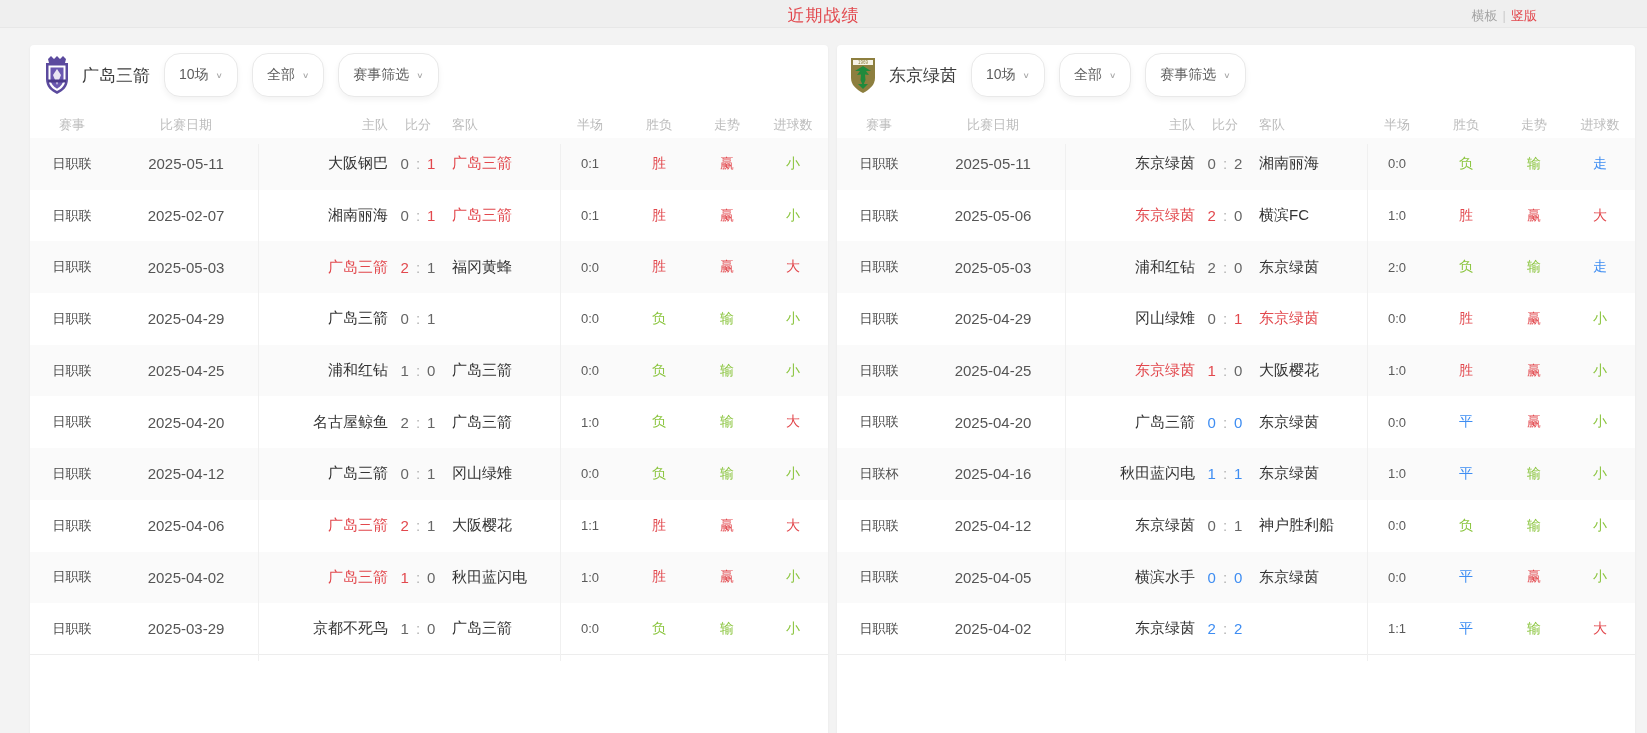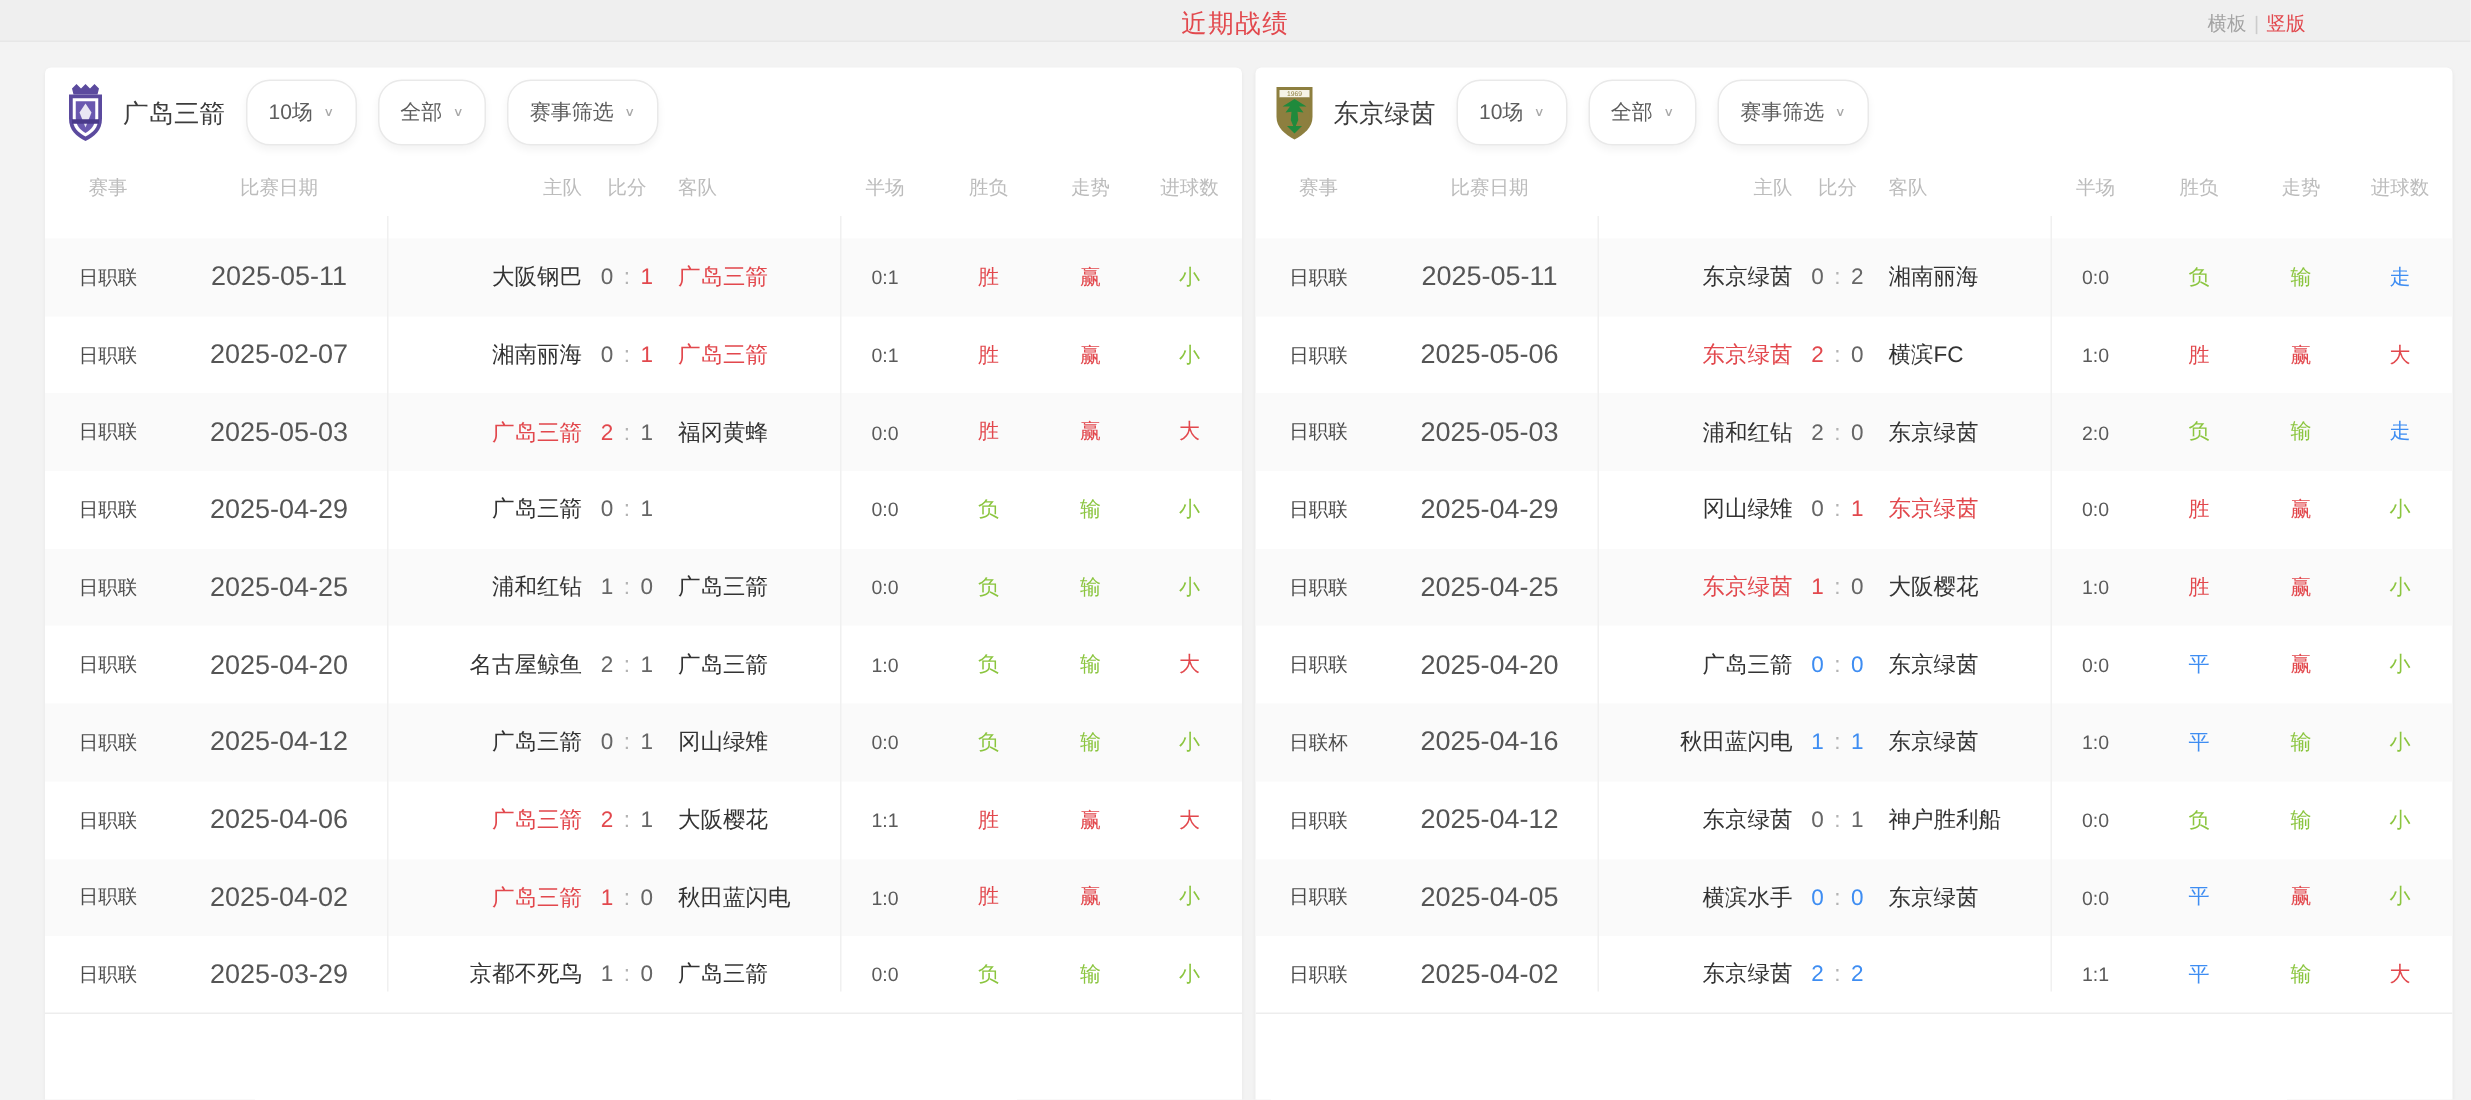--- a/index.html
+++ b/index.html
@@ -54,31 +54,31 @@
   .pill{
     display:inline-flex;align-items:center;height:44px;
     border:1px solid #e9e9e9;border-radius:16px;background:#fff;
     padding:0 14px;margin-right:14px;font-size:14px;color:#5d5d5d;
     box-shadow:0 3px 6px rgba(0,0,0,.05);cursor:pointer;
   }
   .pill .chev{font-size:10px;color:#a8a8a8;margin-left:7px;transform:scaleY(.8);}
   
   .thead{position:absolute;left:0;top:60px;width:100%;height:39px;}
   .thead .cell{color:var(--hdr);font-size:13px;font-weight:400;}
-  .tbody{position:absolute;left:0;top:114px;width:100%;}
+  .tbody{position:absolute;left:0;top:93px;width:100%;}
   .trow{position:relative;height:51.7px;}
   .trow:nth-child(odd){background:#fafafa;}
   .trow:last-child{border-bottom:1px solid #ededed;}
   .cell{
     position:absolute;top:0;height:100%;
     display:flex;align-items:center;justify-content:center;
     font-size:14px;color:#555;white-space:nowrap;
   }
   .col-league{left:0;width:84px;font-size:13px;color:#4a4a4a;}
-  .col-date{left:84px;width:144px;font-size:18px;color:#555;}
+  .col-date{left:84px;width:144px;font-size:15px;color:#555;}
   .col-home{left:228px;width:130px;justify-content:flex-end;font-size:15px;color:var(--txt);text-align:center;}
   .col-score{left:358px;width:60px;gap:7px;font-size:15px;color:#666;}
   .col-away{left:422px;width:116px;justify-content:flex-start;font-size:15px;color:var(--txt);}
   .col-half{left:530px;width:60px;font-size:13px;color:#5a5a5a;}
   .col-result{left:599px;width:60px;}
   .col-trend{left:667px;width:60px;}
   .col-goals{left:733px;width:60px;}
   .colon{color:#b3b3b3;}
   .c-red{color:var(--red) !important;}
   .c-green{color:var(--green) !important;}

